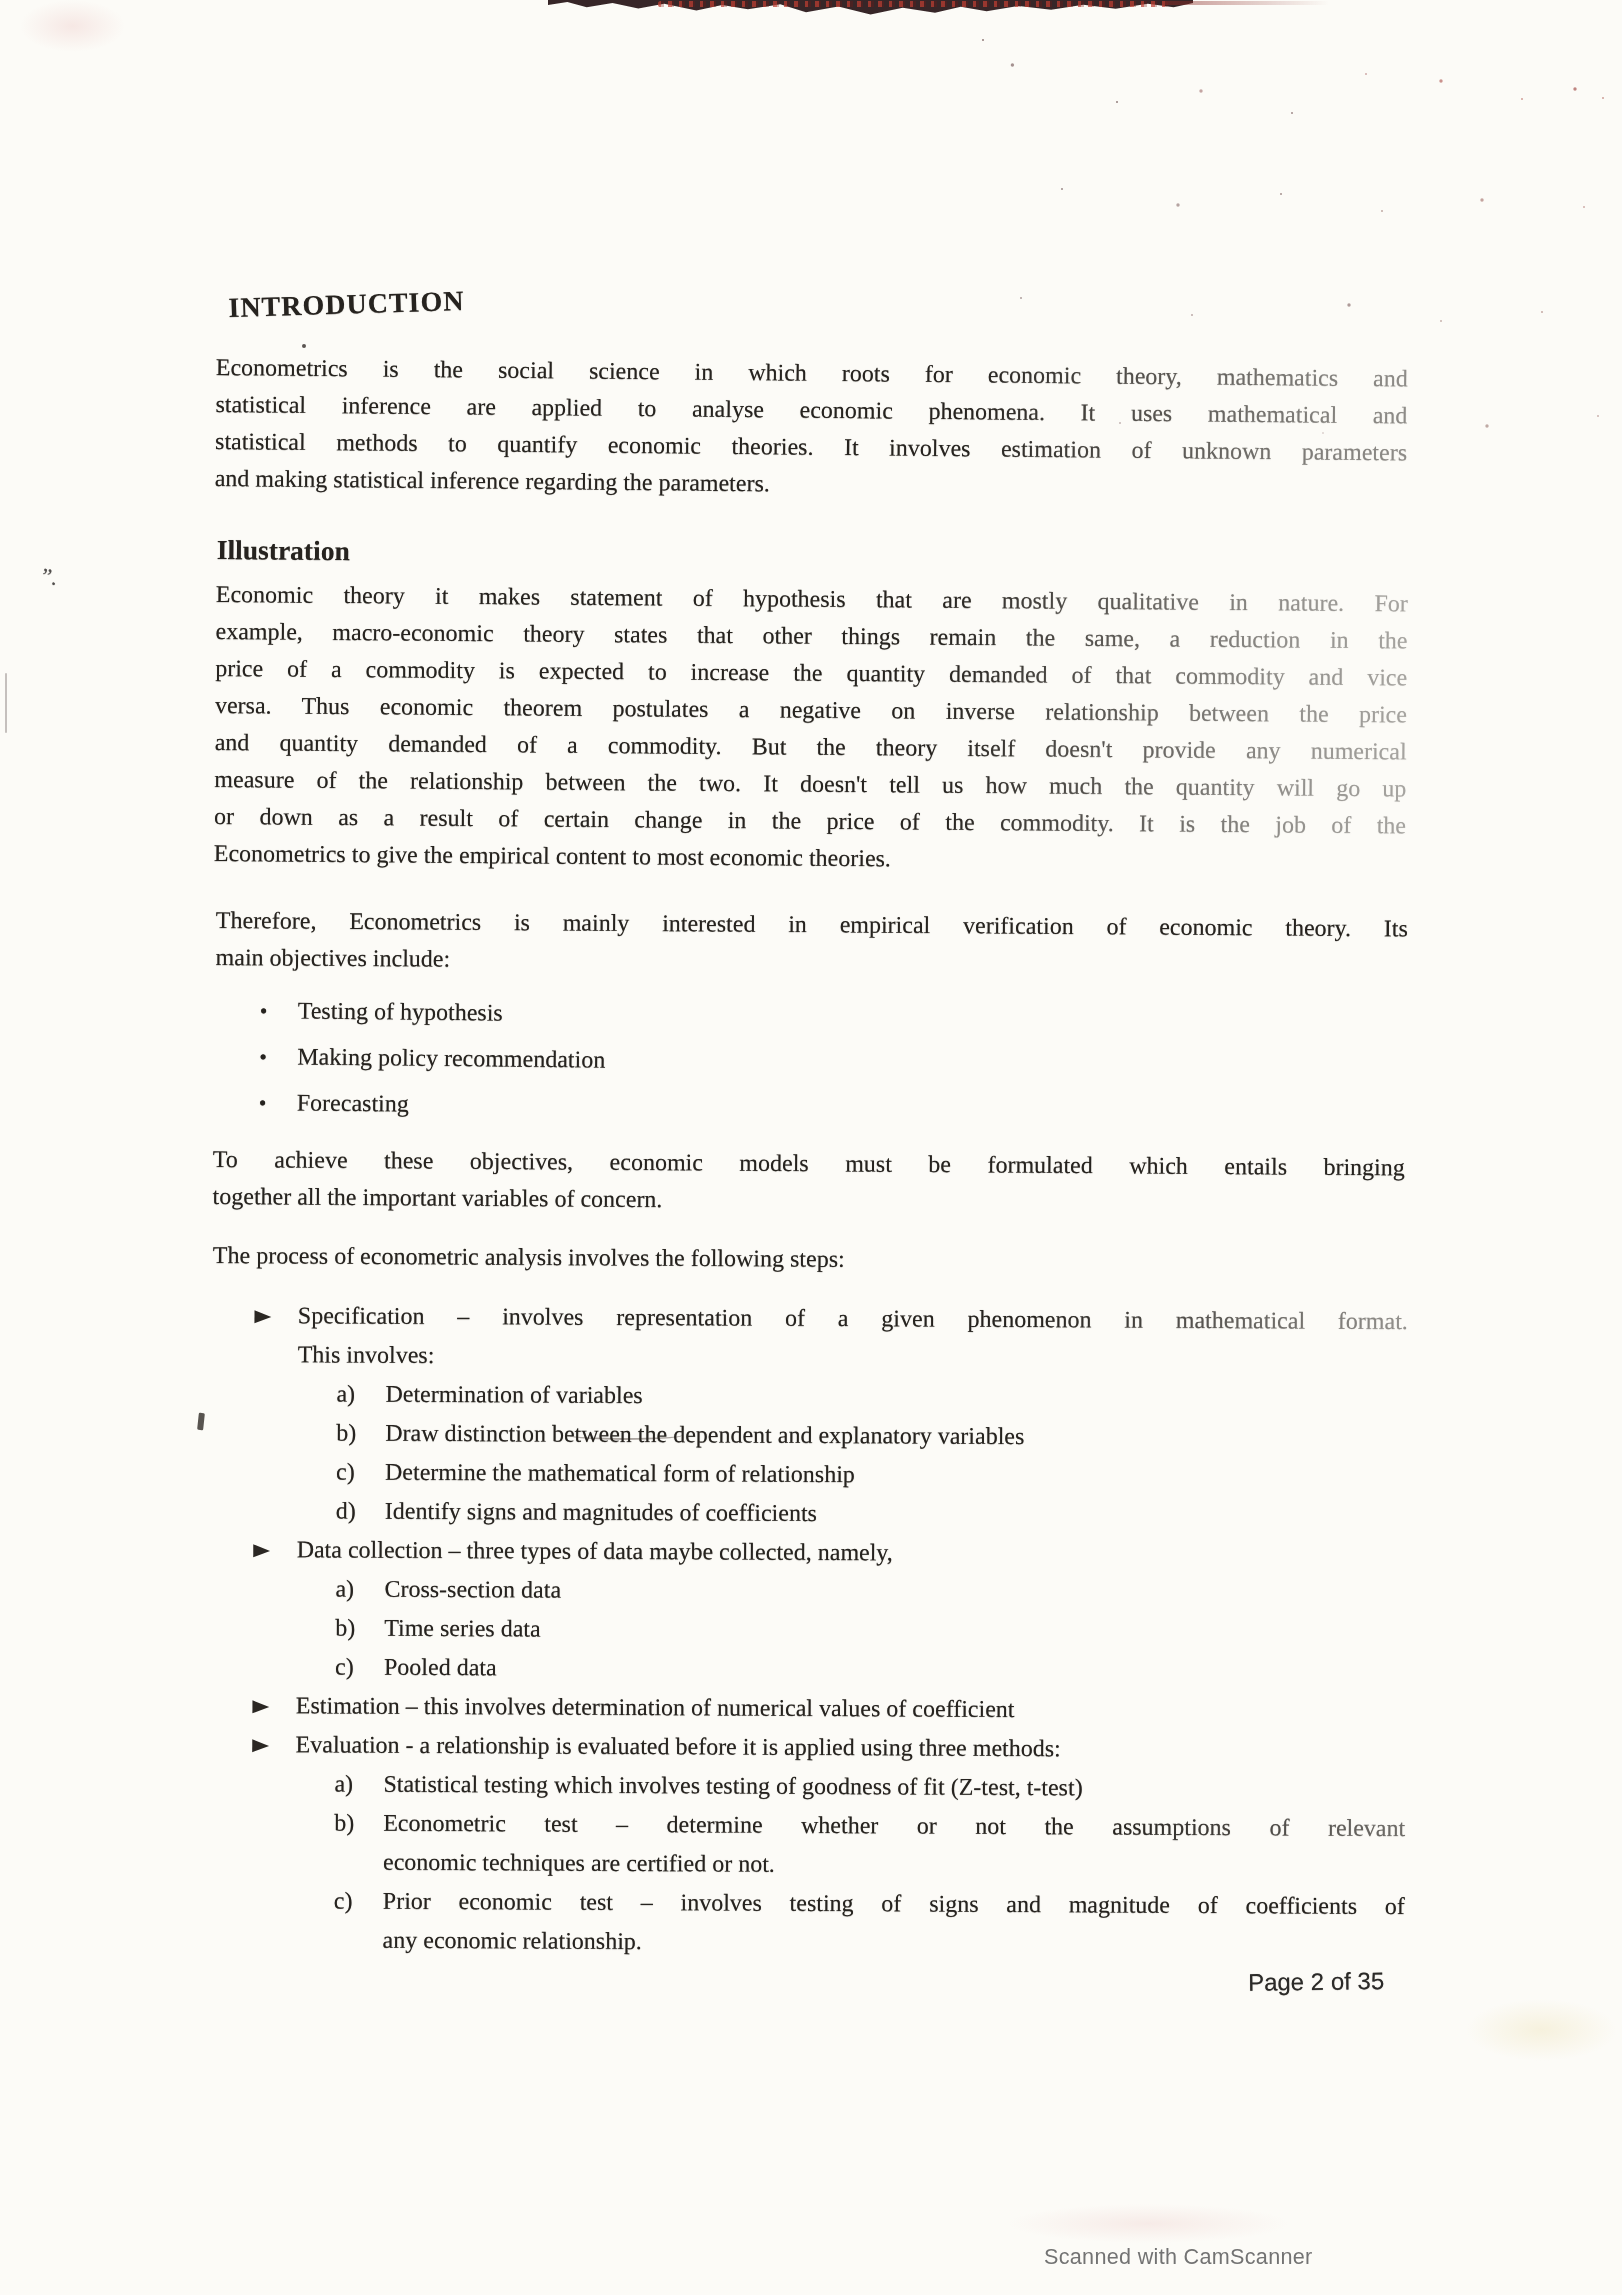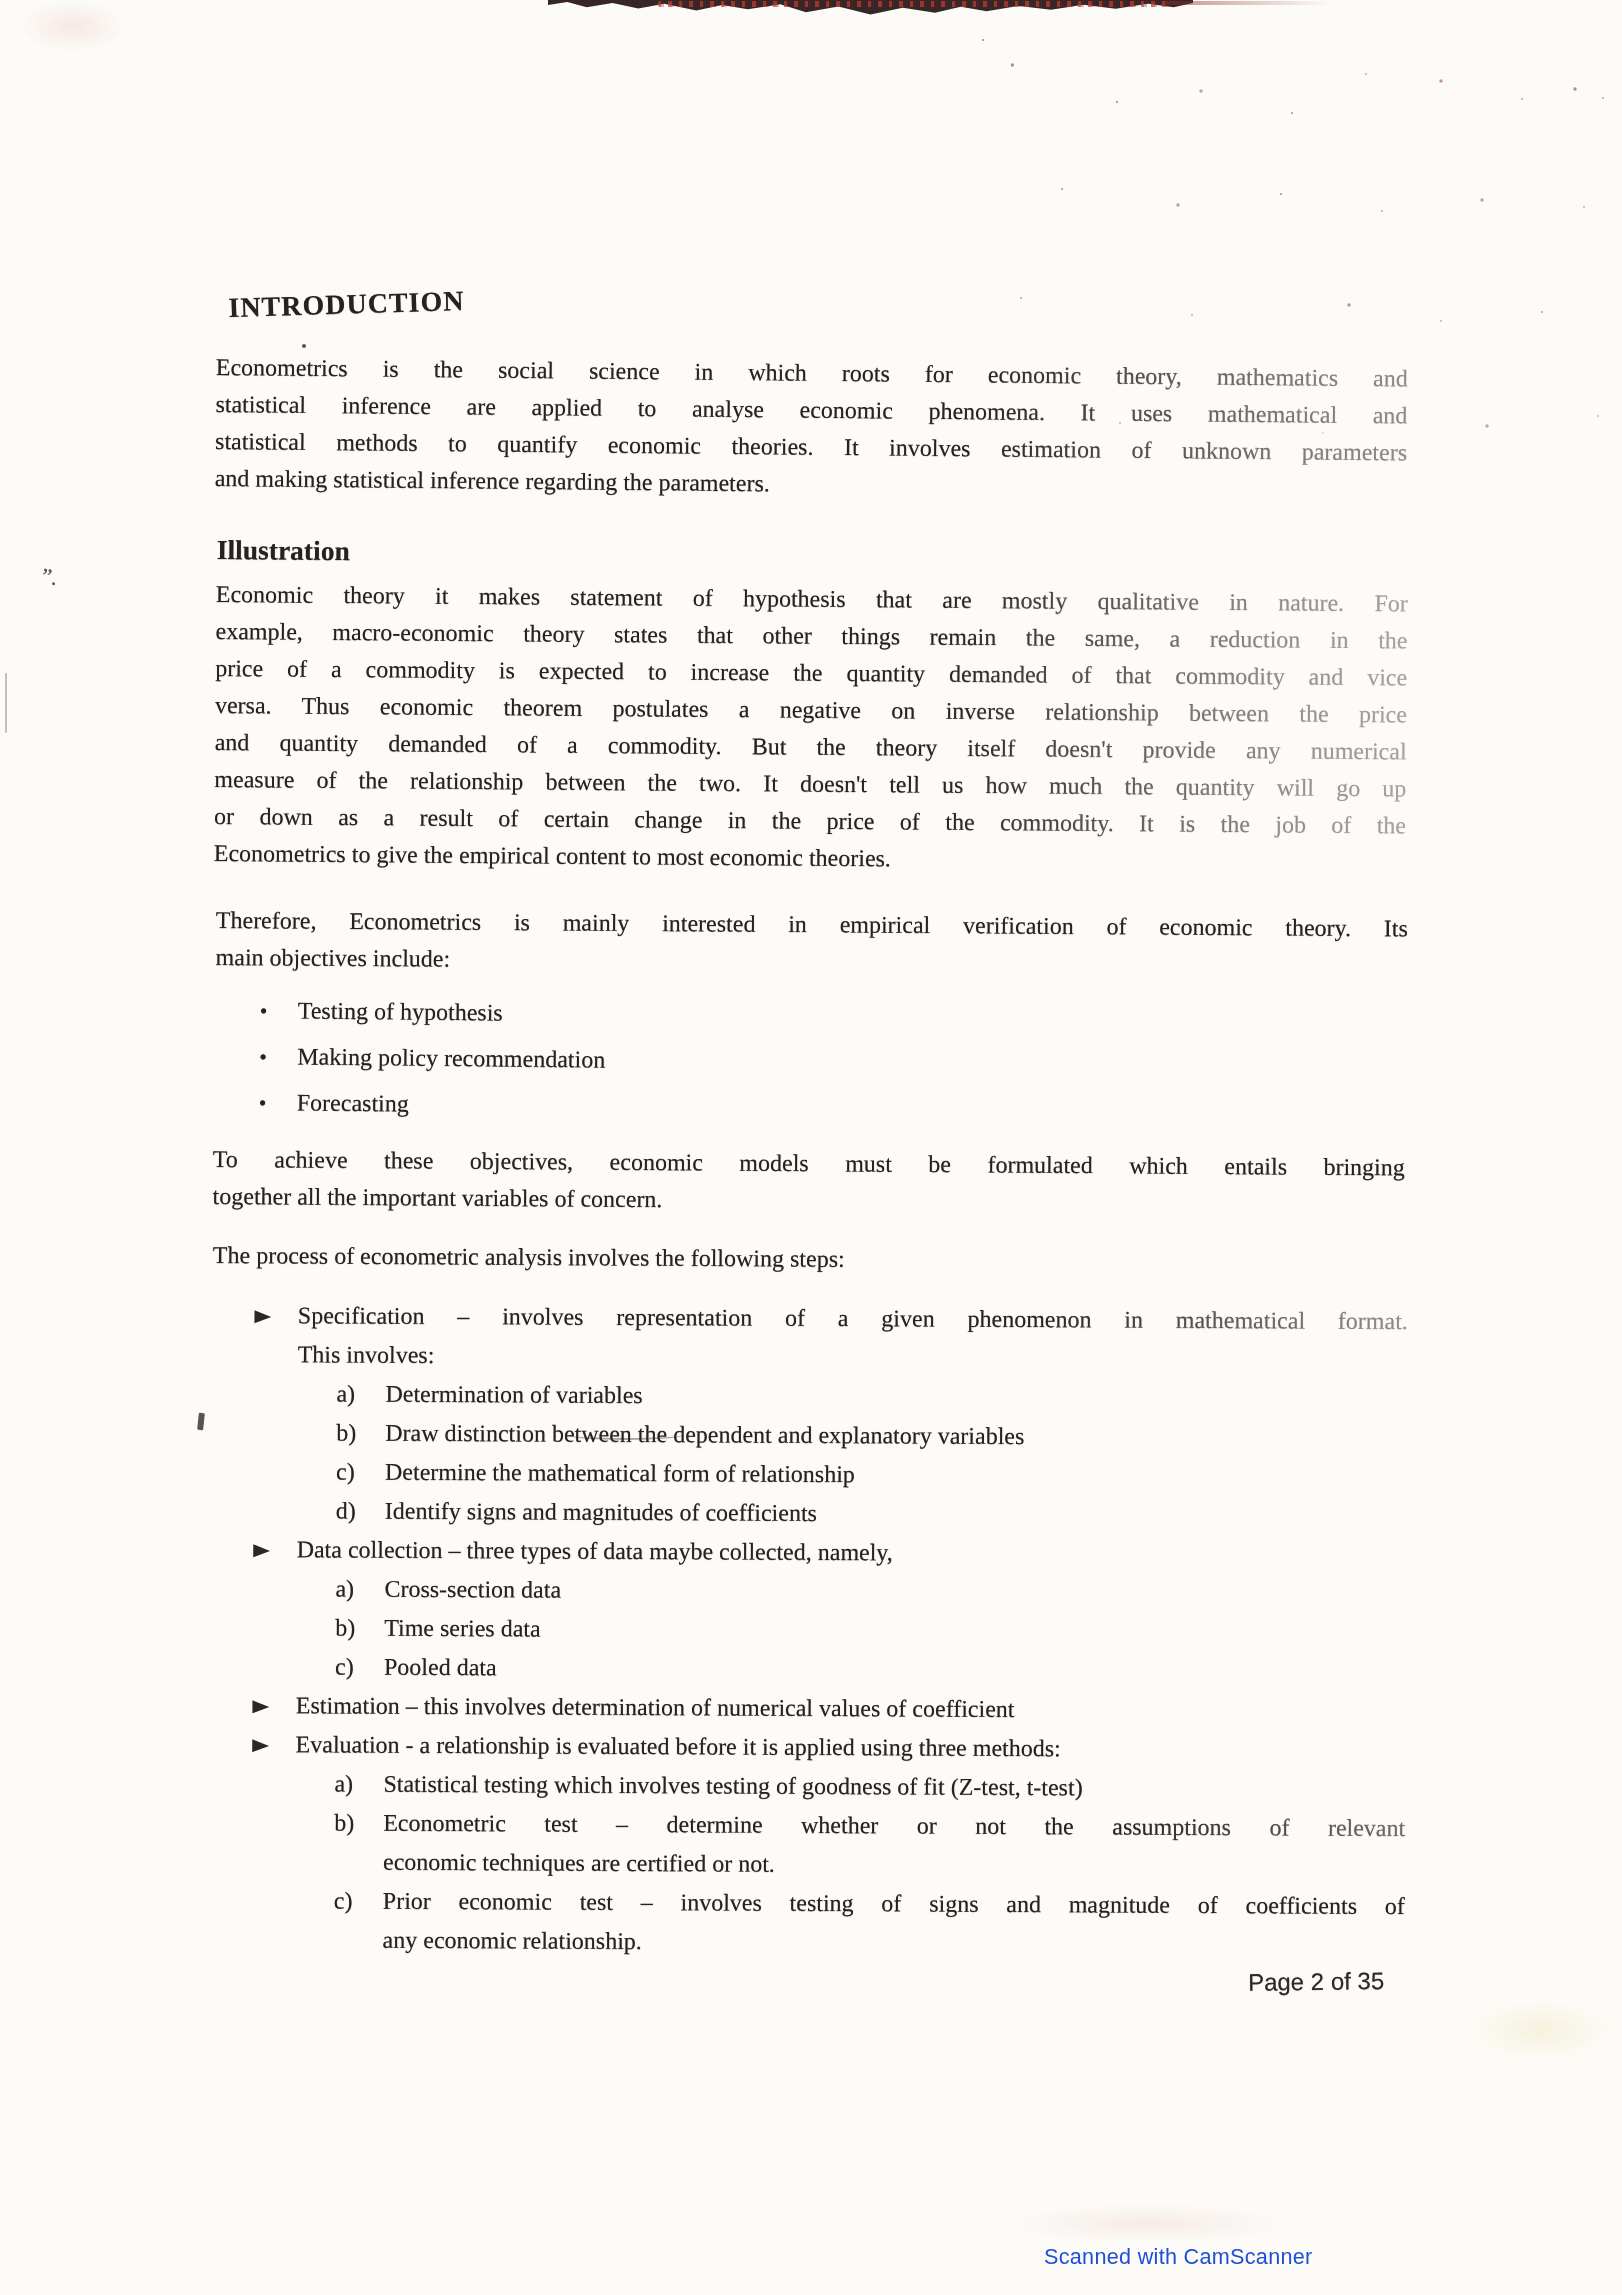--- a/index.html
+++ b/index.html
@@ -55,21 +55,21 @@
   
   #page-num{
     left:1112px;top:1967px;width:272px;text-align:right;
     font-size:24px;color:#2b2a28;
     font-family:"Liberation Sans", sans-serif;
     transform:rotate(-0.7deg);transform-origin:right top;
   }
   #watermark{
     left:1044px;top:2244px;
     font-family:"Liberation Sans", sans-serif;
-    font-size:21.6px;letter-spacing:0.3px;color:#1d4ed8;
+    font-size:21.6px;letter-spacing:0.3px;color:#737373;
   }
 
   
   .torn-strip{
     left:548px;top:0;width:645px;height:17px;
     background:#281618;opacity:.93;
     clip-path:polygon(0% 30%,3% 12%,6% 42%,10% 18%,14% 50%,18% 22%,23% 62%,27% 30%,31% 55%,36% 25%,40% 72%,45% 38%,50% 85%,55% 45%,60% 75%,64% 40%,68% 66%,73% 35%,78% 58%,83% 28%,88% 52%,93% 22%,97% 42%,100% 18%,100% 0%,0% 0%);
   }
   .torn-red{
     left:658px;top:0.7px;width:510px;height:5.9px;

